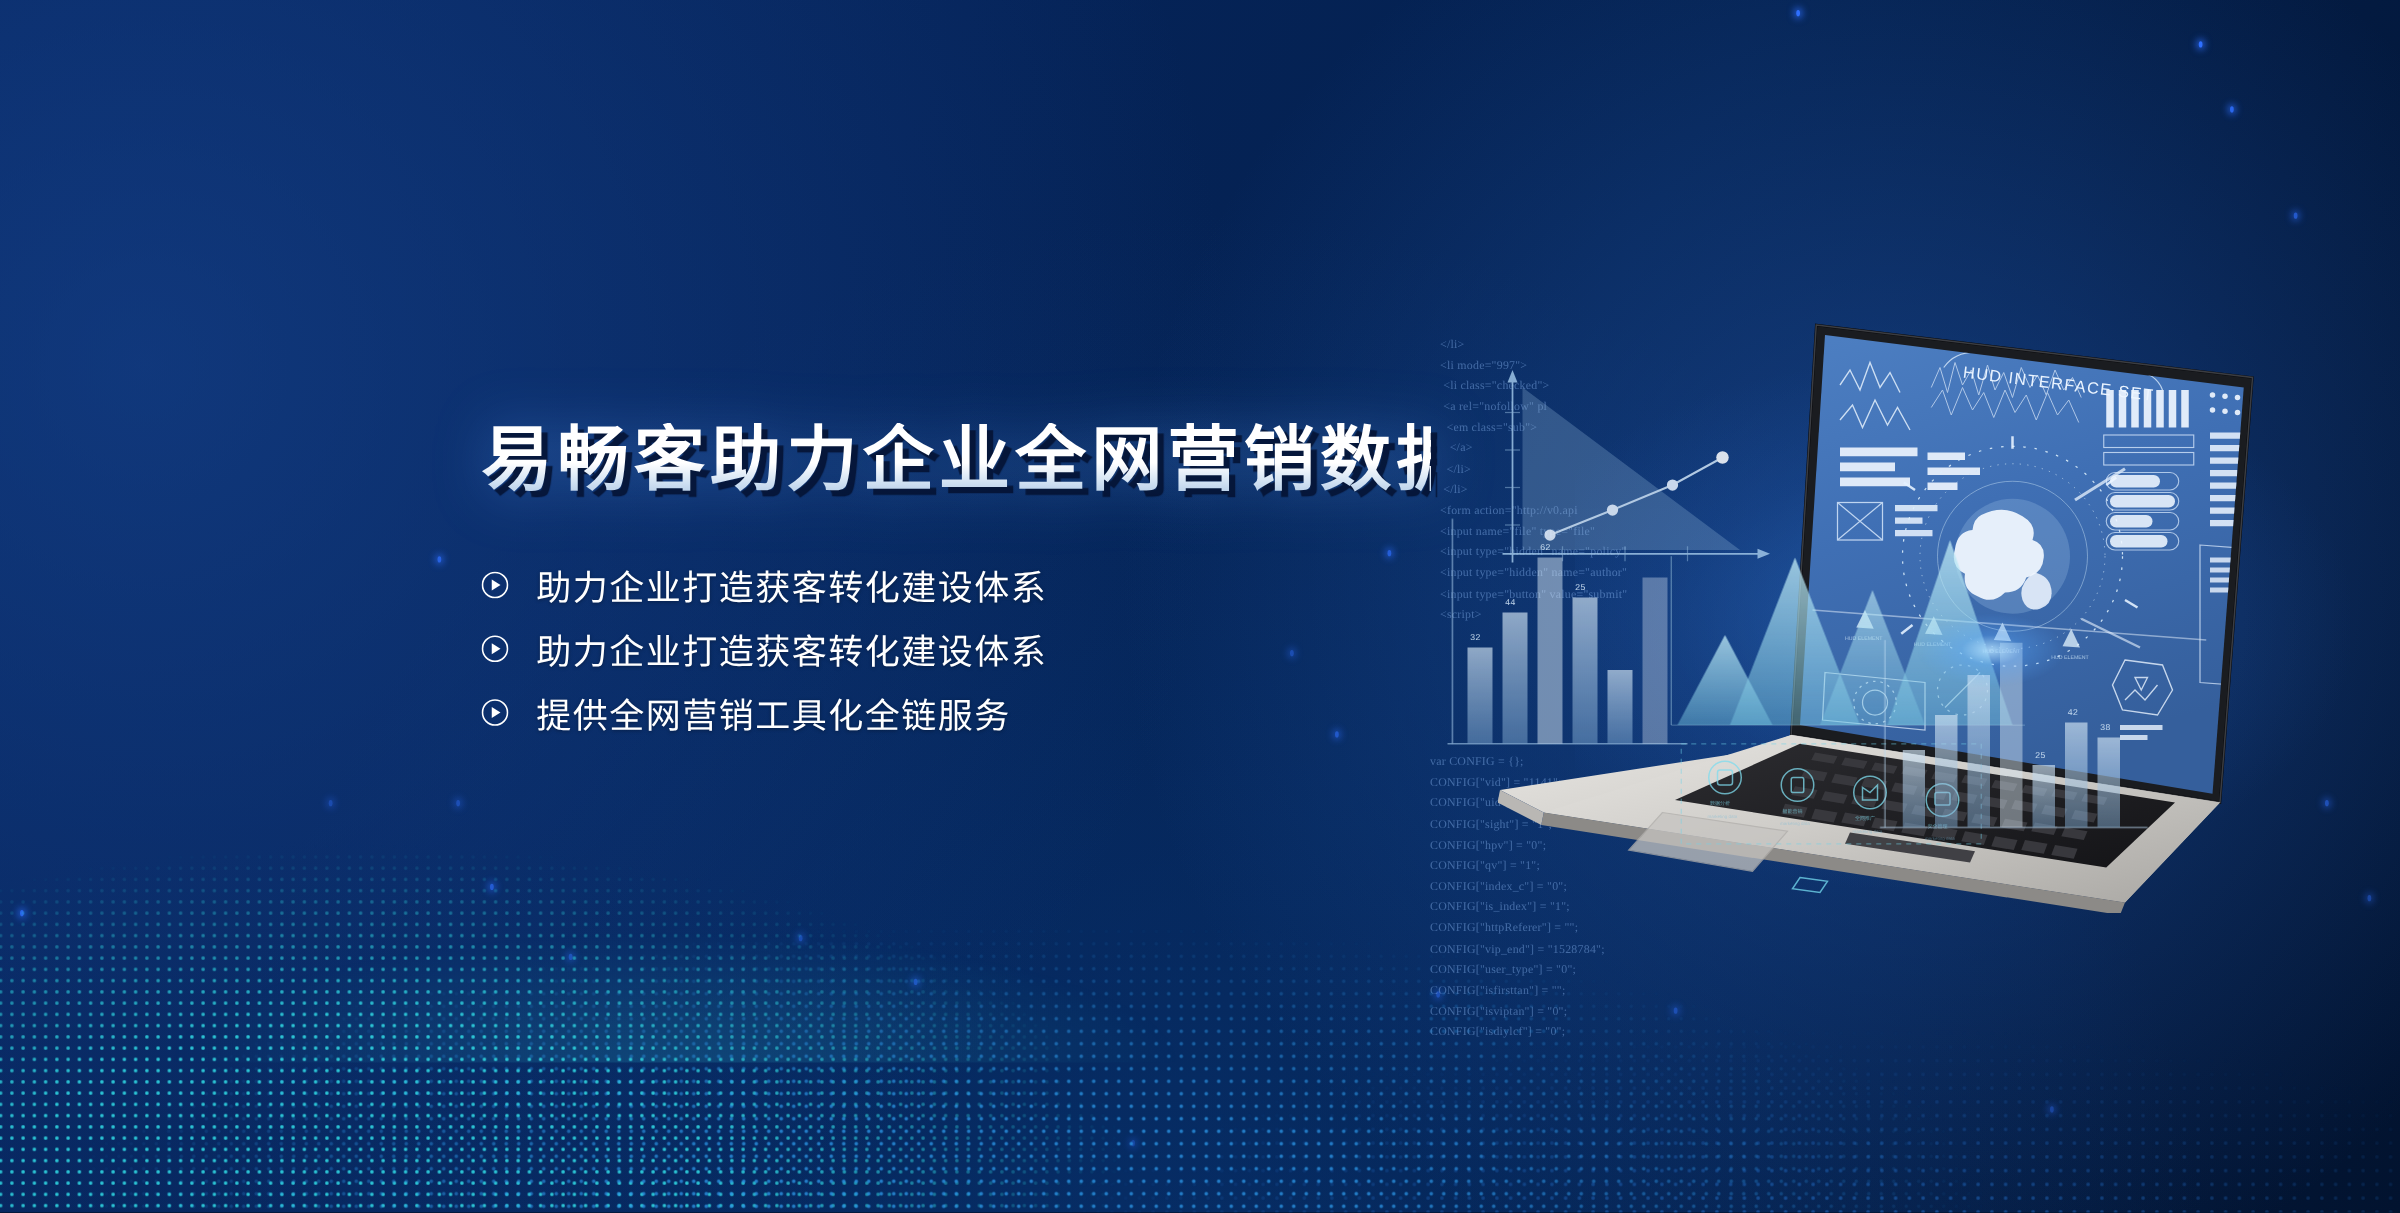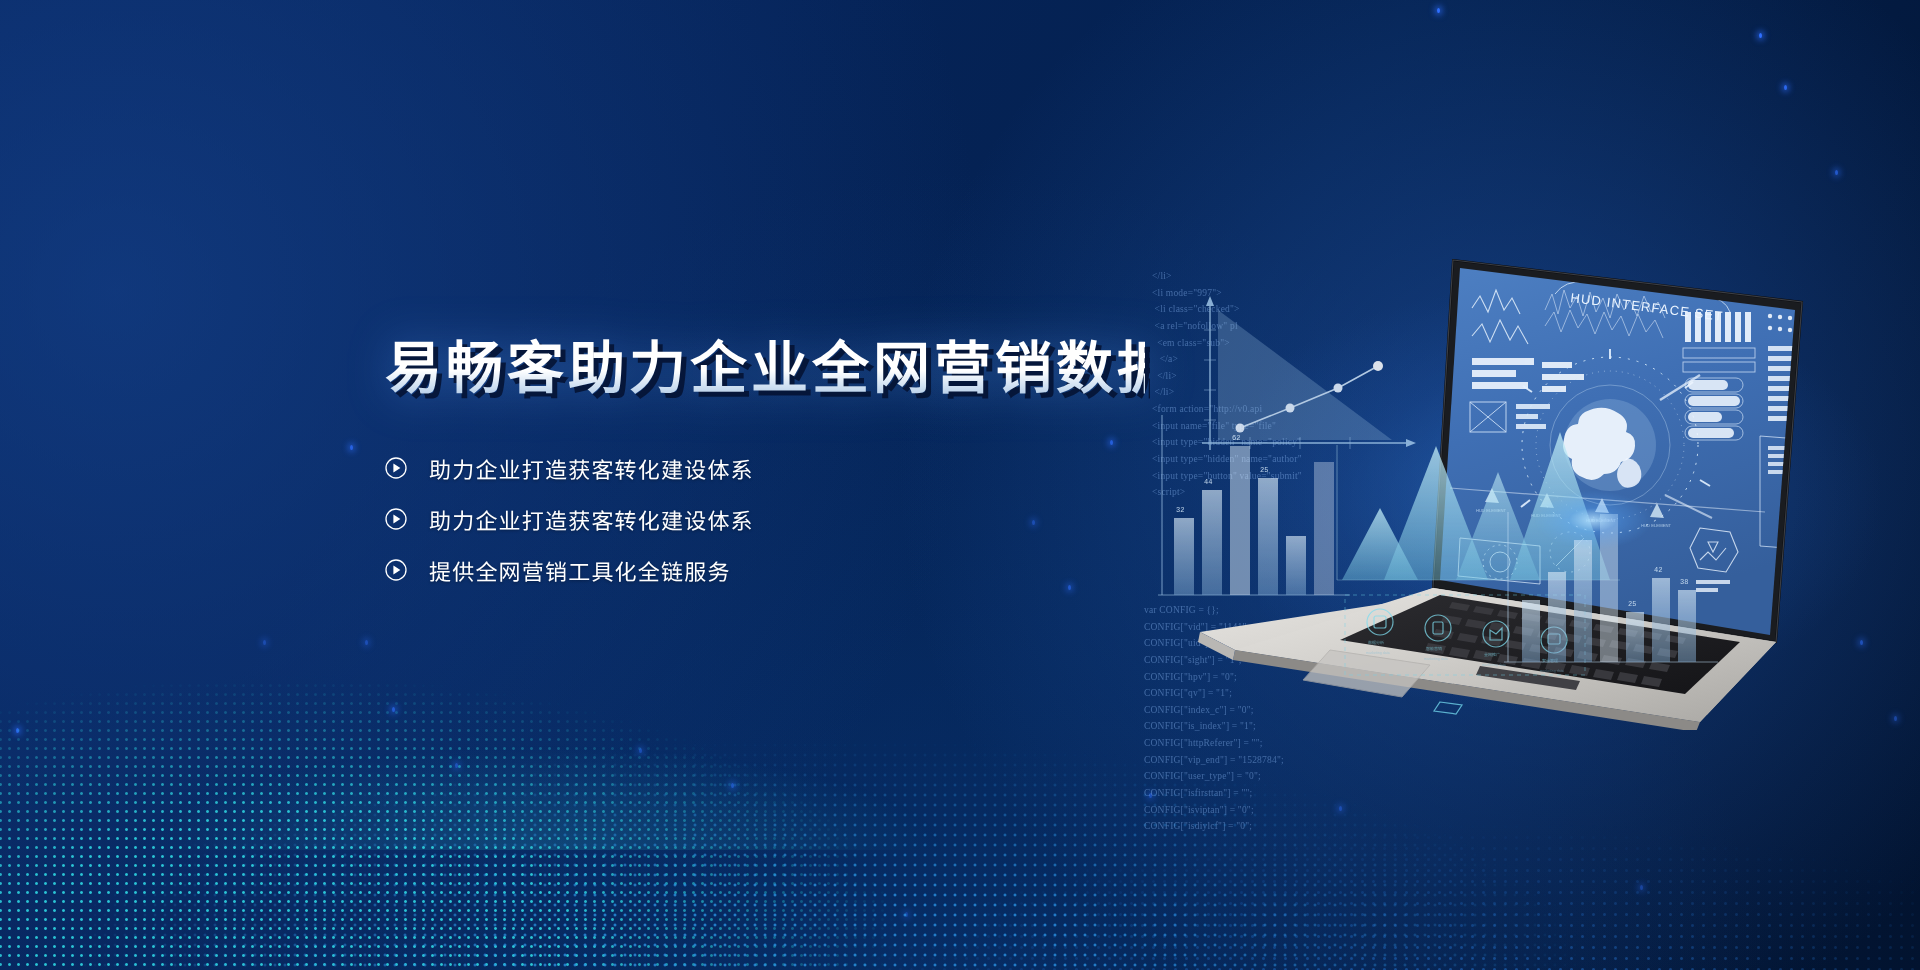--- a/index.html
+++ b/index.html
@@ -93,21 +93,21 @@
   }
   .bullet + .bullet{margin-top:-1px;}
   .bullet-icon{
     flex:0 0 auto;
     width:22px;height:22px;
     margin-right:22px;
     display:flex;align-items:center;justify-content:center;
   }
   .bullet-icon svg{display:block;}
   .bullet-text{
-    font-size:22px;
+    font-size:28px;
     color:#ffffff;
     letter-spacing:1.2px;
     white-space:nowrap;
     text-shadow:0 1px 3px rgba(0,0,0,.35);
     text-align:right;
   }
 
   
   .visual{position:absolute;left:1140px;top:250px;width:780px;height:480px;}
   .glow{

